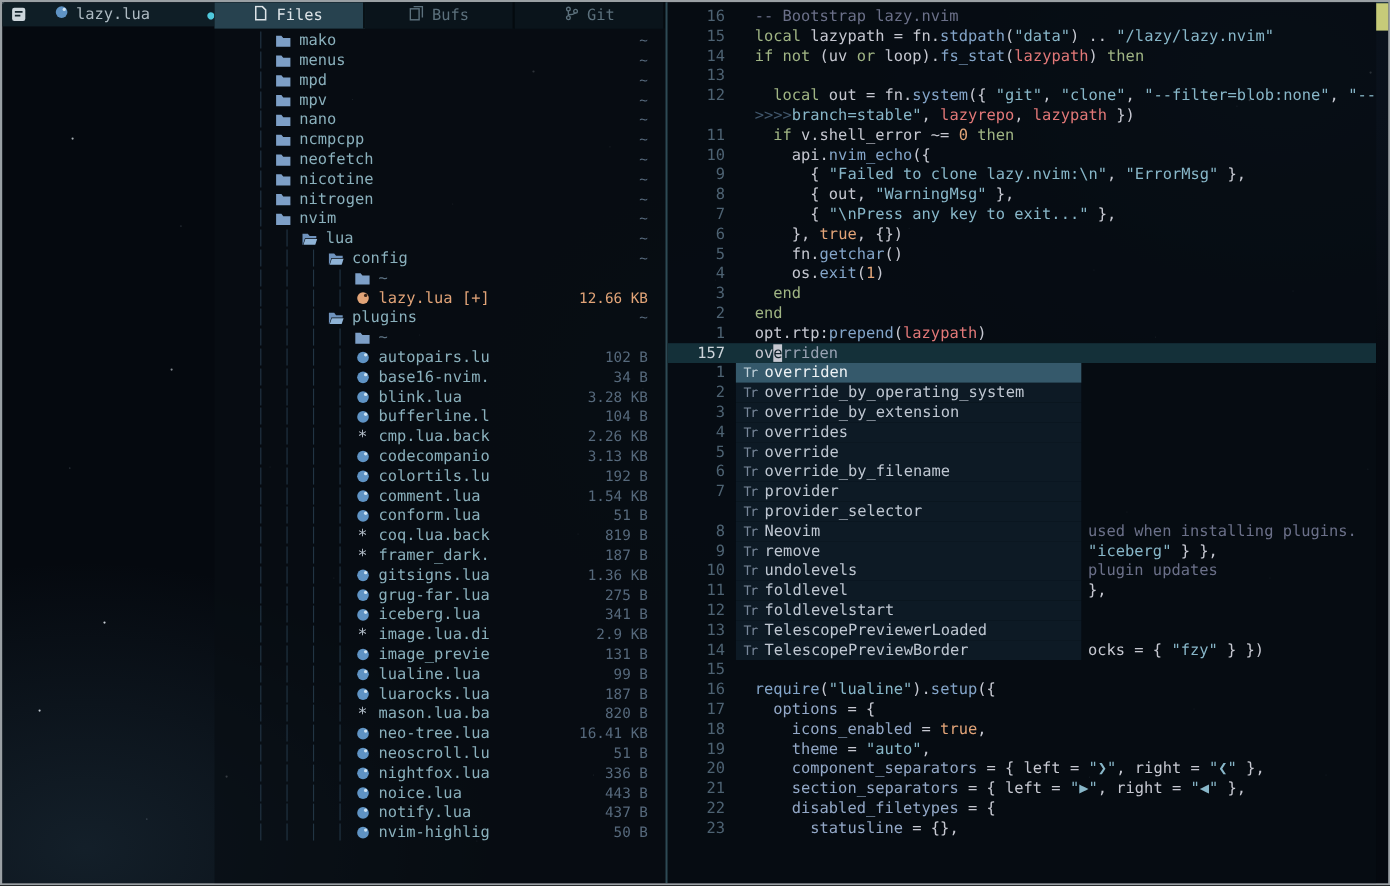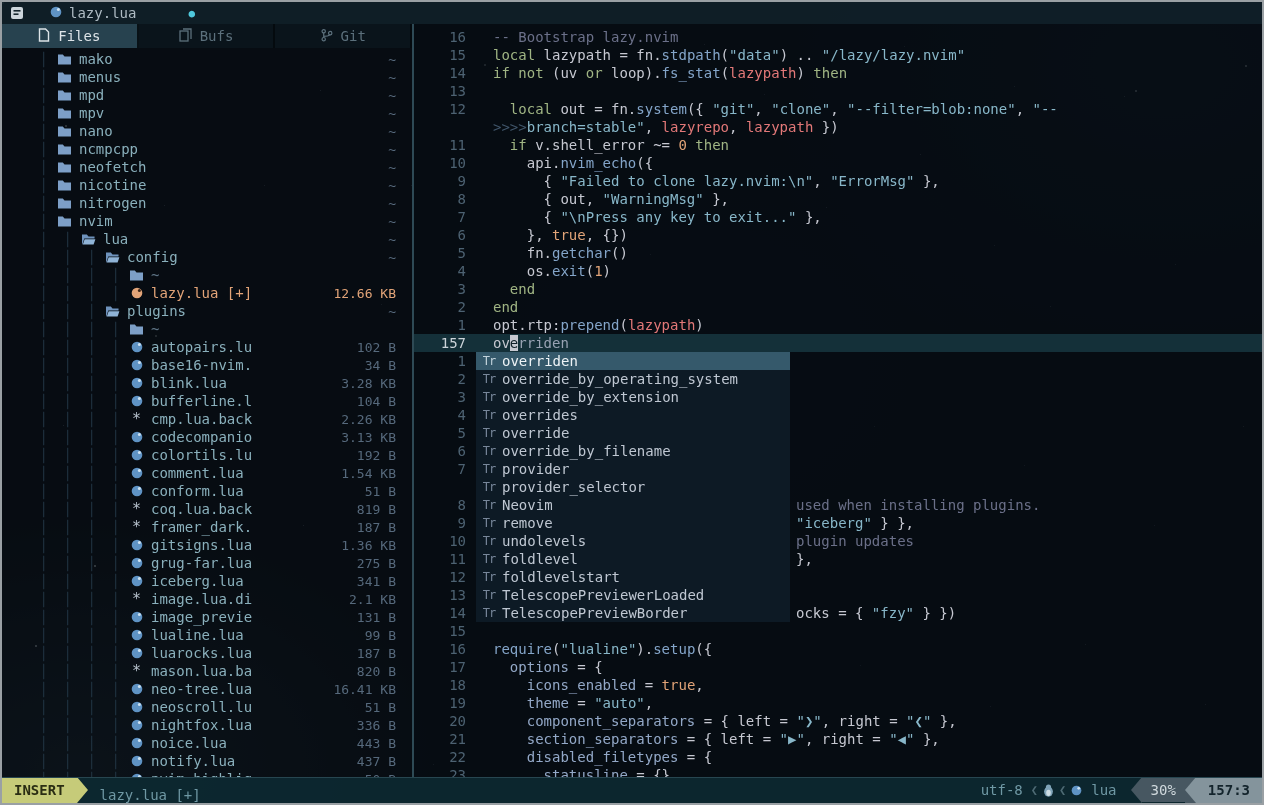--- a/index.html
+++ b/index.html
@@ -23,21 +23,21 @@
     742px 722px rgba(200,215,235,.4),642px 603px rgba(200,215,235,.3),537px 702px rgba(200,215,235,.4),
     431px 762px rgba(200,215,235,.35),301px 523px rgba(200,215,235,.4),243px 422px rgba(200,215,235,.35),
     162px 203px rgba(200,215,235,.4),61px 423px rgba(200,215,235,.45),1203px 702px rgba(200,215,235,.4),
     379px 302px rgba(200,215,235,.3),523px 483px rgba(200,215,235,.35),702px 42px rgba(200,215,235,.4),
     902px 44px rgba(200,215,235,.35),1022px 463px rgba(200,215,235,.35),131px 742px rgba(200,215,235,.5),
     262px 183px rgba(200,215,235,.35),582px 351px rgba(200,215,235,.3),992px 243px rgba(200,215,235,.35)}
   .s2{width:2px;height:2px;background:rgba(235,243,250,.85);box-shadow:
     63px 123px rgba(235,243,250,.7),92px 563px rgba(235,243,250,.85),33px 643px rgba(235,243,250,.8),
     203px 703px rgba(235,243,250,.7),1133px 88px rgba(235,243,250,.7),482px 62px rgba(235,243,250,.6),
     1243px 63px rgba(235,243,250,.7),153px 333px rgba(235,243,250,.55)}
-  .chrome{position:absolute;inset:0;z-index:1;display:flex;flex-direction:column}
+  .chrome{position:absolute;inset:0;z-index:1;display:flex;flex-direction:row}
 
   
   .tabline{height:22px;flex:0 0 22px;background:rgba(16,32,40,.95);display:flex;align-items:center;padding-left:8px;gap:8px}
   .tl-appicon{display:flex;align-items:center}
   .tl-tab{display:flex;align-items:center;gap:7px;padding:0 4px;margin-left:14px}
   .tl-name{color:#aebbc3}
   .tl-dot{color:#4fc8dc;font-size:11px;margin-left:40px}
 
   .main{flex:1;display:flex;min-height:0}
 
@@ -240,21 +240,21 @@
                   <circle cx="8.4" cy="3.6" r="1.5" fill="#cfe3f2"></circle>
                 </svg></span><span class="tname">gitsigns.lua</span><span class="tsize">1.36 KB</span></div>
             <div class="trow"><span class="guide">│</span><span class="guide">│</span><span class="guide">│</span><span class="guide">│</span><span class="ticon"><svg width="12" height="12" viewBox="0 0 12 12">
                   <circle cx="6" cy="6" r="5.3" fill="#5f93c4"></circle>
                   <circle cx="8.4" cy="3.6" r="1.5" fill="#cfe3f2"></circle>
                 </svg></span><span class="tname">grug-far.lua</span><span class="tsize">275 B</span></div>
             <div class="trow"><span class="guide">│</span><span class="guide">│</span><span class="guide">│</span><span class="guide">│</span><span class="ticon"><svg width="12" height="12" viewBox="0 0 12 12">
                   <circle cx="6" cy="6" r="5.3" fill="#5f93c4"></circle>
                   <circle cx="8.4" cy="3.6" r="1.5" fill="#cfe3f2"></circle>
                 </svg></span><span class="tname">iceberg.lua</span><span class="tsize">341 B</span></div>
-            <div class="trow"><span class="guide">│</span><span class="guide">│</span><span class="guide">│</span><span class="guide">│</span><span class="ticon"><span class="astk">*</span></span><span class="tname">image.lua.di</span><span class="tsize">2.1 KB</span></div>
+            <div class="trow"><span class="guide">│</span><span class="guide">│</span><span class="guide">│</span><span class="guide">│</span><span class="ticon"><span class="astk">*</span></span><span class="tname">image.lua.di</span><span class="tsize">2.9 KB</span></div>
             <div class="trow"><span class="guide">│</span><span class="guide">│</span><span class="guide">│</span><span class="guide">│</span><span class="ticon"><svg width="12" height="12" viewBox="0 0 12 12">
                   <circle cx="6" cy="6" r="5.3" fill="#5f93c4"></circle>
                   <circle cx="8.4" cy="3.6" r="1.5" fill="#cfe3f2"></circle>
                 </svg></span><span class="tname">image_previe</span><span class="tsize">131 B</span></div>
             <div class="trow"><span class="guide">│</span><span class="guide">│</span><span class="guide">│</span><span class="guide">│</span><span class="ticon"><svg width="12" height="12" viewBox="0 0 12 12">
                   <circle cx="6" cy="6" r="5.3" fill="#5f93c4"></circle>
                   <circle cx="8.4" cy="3.6" r="1.5" fill="#cfe3f2"></circle>
                 </svg></span><span class="tname">lualine.lua</span><span class="tsize">99 B</span></div>
             <div class="trow"><span class="guide">│</span><span class="guide">│</span><span class="guide">│</span><span class="guide">│</span><span class="ticon"><svg width="12" height="12" viewBox="0 0 12 12">
                   <circle cx="6" cy="6" r="5.3" fill="#5f93c4"></circle>

